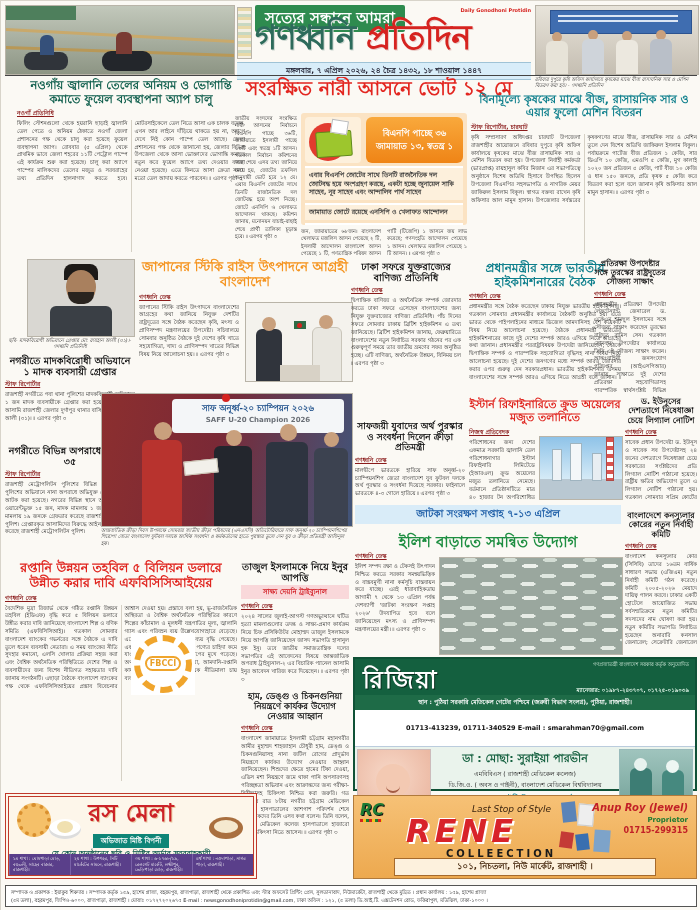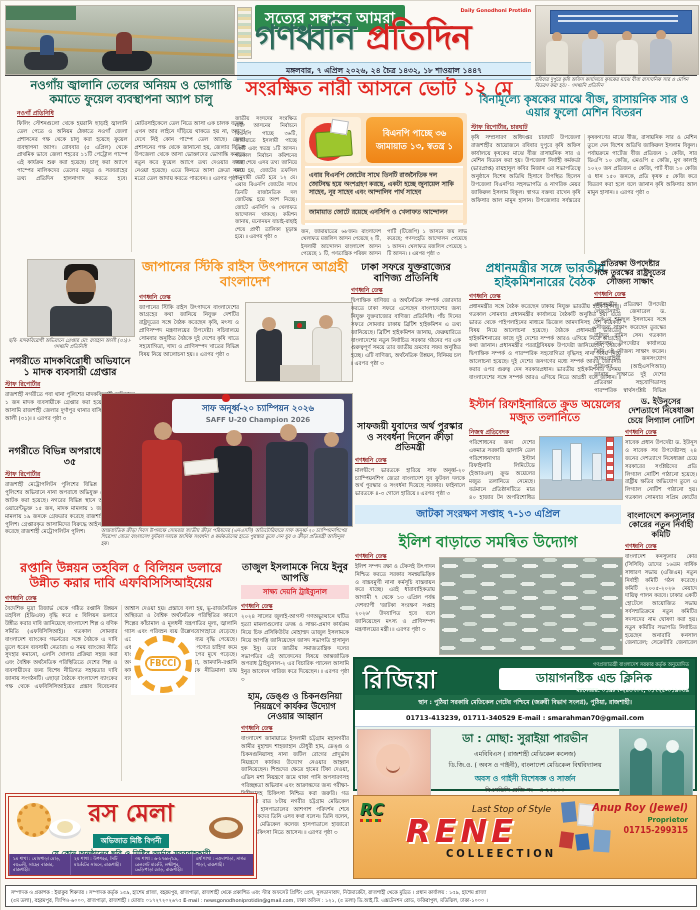--- a/index.html
+++ b/index.html
@@ -287,25 +287,24 @@
       <div>২য় শাখা : উপশহর, সিটি মার্কেটের সামনে, রাজশাহী।</div>
       <div>৩য় শাখা : ৬-১৭৬৮/১৯, রেলগেট মার্কেট, লক্ষ্মীপুর, ভেড়িপাড়া মোড়, রাজশাহী।</div>
       <div>৪র্থ শাখা : নওদাপাড়া, সাগর পাড়া, রাজশাহী।</div>
     </div>
   </div>
 
   <div class="abs rijiya" style="left:352px;top:656px;width:344px;height:134px;">
     <div class="rij-head">
       <div style="position:absolute;left:8px;top:2px;font-size:24px;font-weight:800;letter-spacing:2px;text-shadow:1px 1px 0 #072c1c;">রিজিয়া</div>
       <div style="position:absolute;right:6px;top:2px;font-size:5px;color:#d8efe0;">গণপ্রজাতন্ত্রী বাংলাদেশ সরকার কর্তৃক অনুমোদিত</div>
-      <div style="position:absolute;right:6px;top:9px;width:190px;text-align:center;background:#fff;color:#14603f;font-weight:bold;font-size:12px;border-radius:3px;padding:1px 0;">ডায়াগনষ্টিক এন্ড ক্লিনিক</div>
       <div style="position:absolute;right:6px;top:28px;font-size:5.5px;color:#eafbef;font-weight:bold;">ম্যানেজার: ০১৯৮৭-২৪৩৭০৭, ০১৭২৫-০১৯০৩৯</div>
     </div>
     <div style="background:#1e6b47;color:#fff;font-size:6px;font-weight:bold;text-align:center;padding:2px 0;">স্থান : পুঠিয়া সরকারি মেডিকেল গেটের পশ্চিমে (জরুরী বিভাগ সংলগ্ন), পুঠিয়া, রাজশাহী।</div>
-    <div style="background:#fff;color:#111;font-size:6.5px;font-weight:bold;text-align:center;padding:4px 0;border-bottom:1px solid #bcd;">01713-413239, 01711-340529 E-mail : smarahman70@gmail.com</div>
+    <div style="background:#fff;color:#111;font-size:6.5px;font-weight:bold;text-align:center;padding:14px 0;border-bottom:1px solid #bcd;">01713-413239, 01711-340529 E-mail : smarahman70@gmail.com</div>
     <div style="display:flex;align-items:stretch;height:70px;">
       <div class="ph" style="position:relative;width:72px;height:66px;margin:2px;border:1px solid #cbb;background:radial-gradient(circle at 45% 40%,#f7d9c9,#e9b29b);">
         <div class="head" style="left:18px;top:14px;width:34px;height:34px;background:#f3c9b2;"></div>
         <div style="position:absolute;left:28px;top:34px;width:14px;height:7px;border-bottom:2px solid #a35b44;border-radius:0 0 10px 10px;"></div>
       </div>
       <div style="flex:1;text-align:center;">
         <div style="color:#14603f;font-weight:800;font-size:11px;margin-top:3px;">ডা : মোছা: সুরাইয়া পারভীন</div>
         <div style="font-size:6.2px;color:#222;">এমবিবিএস ( রাজশাহী মেডিকেল কলেজ)</div>
         <div style="font-size:6.2px;color:#222;">ডি.জি.ও. ( অবস ও গাইনী), বাংলাদেশ মেডিকেল বিশ্ববিদ্যালয়</div>
         <div style="font-size:7.5px;font-weight:bold;color:#0e7f8c;margin-top:2px;">অবস ও গাইনী বিশেষজ্ঞ ও সার্জন</div>
@@ -329,20 +328,21 @@
     <div style="position:absolute;left:52px;top:16px;font-size:32px;font-weight:800;font-style:italic;color:#d8232a;letter-spacing:4px;text-shadow:2px 2px 0 #fff,-1px -1px 0 #fff;">RENE</div>
     <div style="position:absolute;left:92px;top:52px;font-size:10px;font-weight:bold;letter-spacing:3px;color:#1a1a1a;">COLLEECTION</div>
     <div style="position:absolute;left:208px;top:6px;width:14px;height:20px;background:#5b84b8;transform:rotate(-6deg);"></div>
     <div style="position:absolute;left:224px;top:8px;width:14px;height:20px;background:#eee;transform:rotate(5deg);border:1px solid #ccc;"></div>
     <div style="position:absolute;left:206px;top:36px;width:13px;height:16px;background:#c43b36;transform:rotate(8deg);"></div>
     <div style="position:absolute;left:222px;top:38px;width:13px;height:16px;background:#3a6fb0;transform:rotate(-7deg);"></div>
     <div style="position:absolute;left:240px;top:34px;width:16px;height:22px;background:#7da3c9;transform:rotate(4deg);"></div>
     <div style="position:absolute;right:8px;top:6px;font-style:italic;font-weight:bold;font-size:10px;color:#c22027;">Anup Roy (Jewel)</div>
     <div style="position:absolute;right:8px;top:20px;font-size:7px;font-weight:bold;color:#1d7a33;">Proprietor</div>
     <div style="position:absolute;right:8px;top:30px;font-size:8px;font-weight:bold;color:#c22027;">01715-299315</div>
+    <div style="position:absolute;left:40px;right:40px;bottom:2px;background:#fdf1dd;border:1px solid #a66a2c;text-align:center;font-weight:bold;font-size:8.5px;color:#4a2c12;padding:1px 0;">১০১, নিচতলা, নিউ মার্কেট, রাজশাহী ।</div>
   </div>
 
   <div class="abs footerbox" style="left:4px;top:884px;width:692px;height:22px;">
     <div>সম্পাদক ও প্রকাশক : ইয়াকুব শিকদার । সম্পাদক কর্তৃক ১৫৯, হাশেম প্লাজা, বহরমপুর, রাজপাড়া, রাজশাহী থেকে প্রকাশিত এবং স্টার অফসেট প্রিন্টিং প্রেস, সুলতানাবাদ, নিউমার্কেটা, রাজশাহী থেকে মুদ্রিত । প্রধান কার্যালয় : ১৫৯, হাশেম প্লাজা</div>
     <div>(৫ম তলা), বহরমপুর, জিপিও-৬০০০, রাজপাড়া, রাজশাহী । মোবাঃ ০১৭২৭২০২৬৭৫  E-mail : newsgonodhoniprotidin@gmail.com, ঢাকা অফিস : ১২১, (৫ তলা) ডি.আই.টি. এক্সটেনশন রোড, ফকিরাপুল, মতিঝিল, ঢাকা-১০০০ ।</div>
   </div>
 
 </div>
 
 </body></html>

